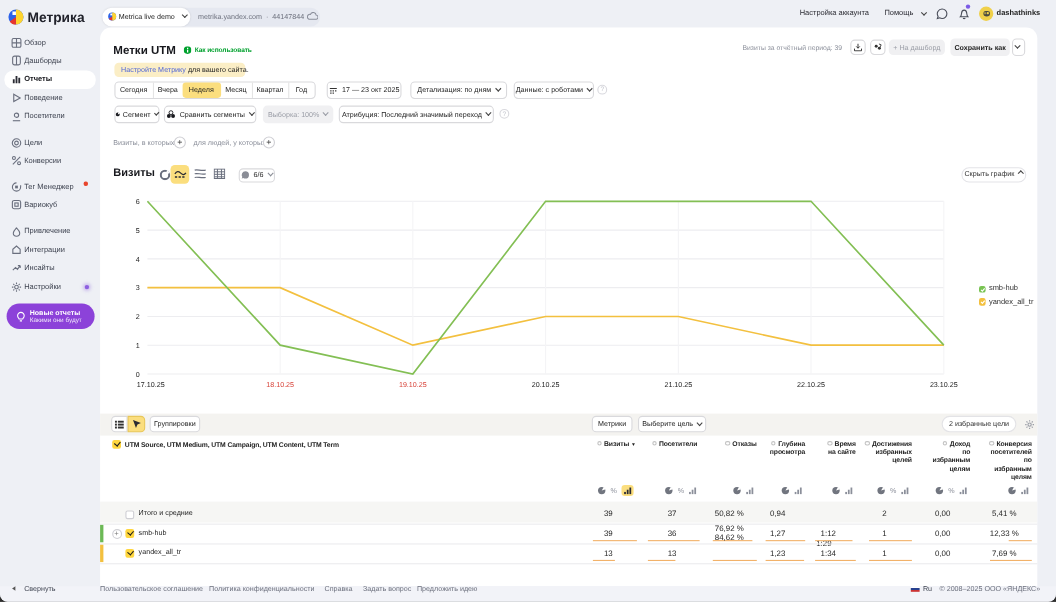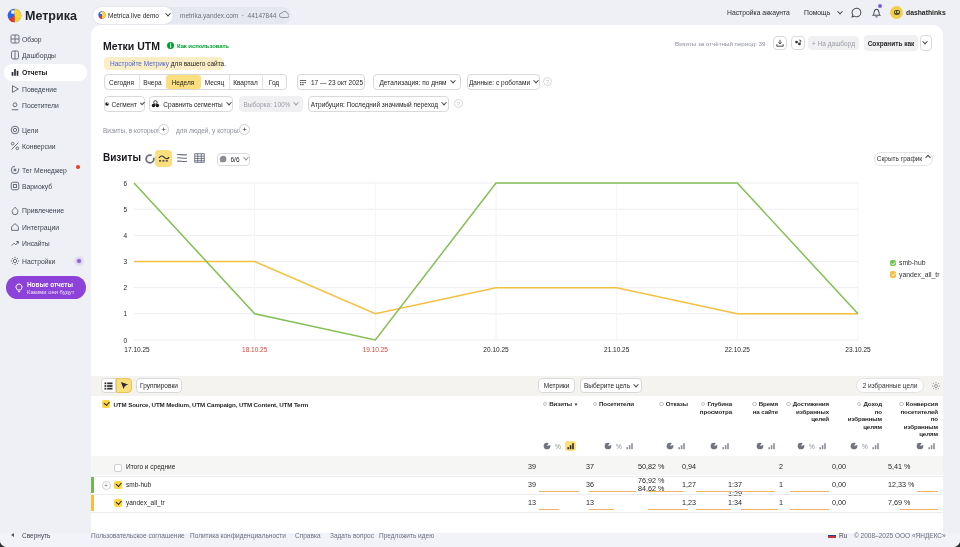--- a/index.html
+++ b/index.html
@@ -7,21 +7,21 @@
   html,body { width:960px; height:547px; background:#2e2e2e; font-family:"Liberation Sans", sans-serif; }
   #app { position:absolute; left:0; top:0; width:960px; height:547px; background:#eef0f5; overflow:hidden; border-radius:0 0 7px 7px; }
   .abs { position:absolute; }
   .card { position:absolute; left:91px; top:25px; width:852px; height:508px; background:#fff; border-radius:10px 10px 0 0; }
   .btn { position:absolute; border:1px solid #d9d9dc; border-radius:4px; background:#fff; color:#1f1f1f; font-size:6.5px; display:flex; align-items:center; justify-content:center; white-space:nowrap; }
   .chev { display:inline-block; width:4px; height:4px; border-right:1px solid #444; border-bottom:1px solid #444; transform:rotate(45deg) translate(-1px,-1px); margin-left:4px; }
   .chevup { display:inline-block; width:4px; height:4px; border-right:1px solid #444; border-bottom:1px solid #444; transform:rotate(-135deg) translate(1px,1px); margin-left:4px; }
   .menu-item { position:absolute; left:0; width:91px; height:16px; display:flex; align-items:center; color:#3e4350; font-size:6.8px; }
   .menu-item svg { position:absolute; left:10px; }
   .menu-item span { position:absolute; left:22px; }
-  .num { position:absolute; font-size:7.2px; color:#1f1f1f; text-align:left; }
+  .num { position:absolute; font-size:7.2px; color:#1f1f1f; text-align:center; }
   .obar { position:absolute; height:1.5px; background:#f2b26a; }
   .colhead { position:absolute; font-size:6.2px; font-weight:bold; color:#1f1f1f; text-align:right; line-height:7.5px; letter-spacing:-0.1px; }
   .cc { display:inline-block; width:4.5px; height:4.5px; border:1px solid #c4c4c4; border-radius:50%; margin-right:2px; }
   .cb { position:absolute; width:8px; height:8px; border-radius:2px; background:#ffd63e; }
   .cb:after { content:""; position:absolute; left:1.5px; top:1px; width:4px; height:2.5px; border-left:1.2px solid #20201c; border-bottom:1.2px solid #20201c; transform:rotate(-50deg); }
   .micon { display:inline-block; vertical-align:middle; }
 </style>
 </head>
 <body>
 <div id="app">
@@ -485,21 +485,21 @@
   <div class="num" style="left:888px;top:462px;width:50px">5,41 %</div>
 
   <div class="abs" style="left:91px;top:477px;width:3px;height:16px;background:#6cb956"></div>
   <div class="abs" style="left:101.5px;top:481px;width:9px;height:9px;border:1px solid #cfcfd4;border-radius:50%;text-align:center;line-height:8px;font-size:7px;color:#777;background:#fff">+</div>
   <div class="cb" style="left:114px;top:481px"></div>
   <div class="abs" style="left:126px;top:481px;font-size:6.5px;color:#1f1f1f">smb-hub</div>
   <div class="num" style="left:528px;top:480px;width:50px">39</div>
   <div class="num" style="left:586px;top:480px;width:50px">36</div>
   <div class="num" style="left:638px;top:476px;width:50px">76,92 %</div>
   <div class="num" style="left:682px;top:480px;width:50px">1,27</div>
-  <div class="num" style="left:728px;top:480px;width:50px">1:37</div>
+  <div class="num" style="left:728px;top:480px;width:50px">1:12</div>
   <div class="num" style="left:779px;top:480px;width:50px">1</div>
   <div class="num" style="left:832px;top:480px;width:50px">0,00</div>
   <div class="num" style="left:888px;top:480px;width:50px">12,33 %</div>
   <div class="obar" style="left:539px;top:490.5px;width:39.6px"></div>
   <div class="obar" style="left:589px;top:490.5px;width:46.6px"></div>
   <div class="obar" style="left:648px;top:490.5px;width:36.4px"></div>
   <div class="obar" style="left:696px;top:490.5px;width:36px"></div>
   <div class="obar" style="left:741px;top:490.5px;width:34.3px"></div>
   <div class="obar" style="left:790px;top:490.5px;width:39px"></div>
   <div class="obar" style="left:917px;top:490.5px;width:21px"></div>

